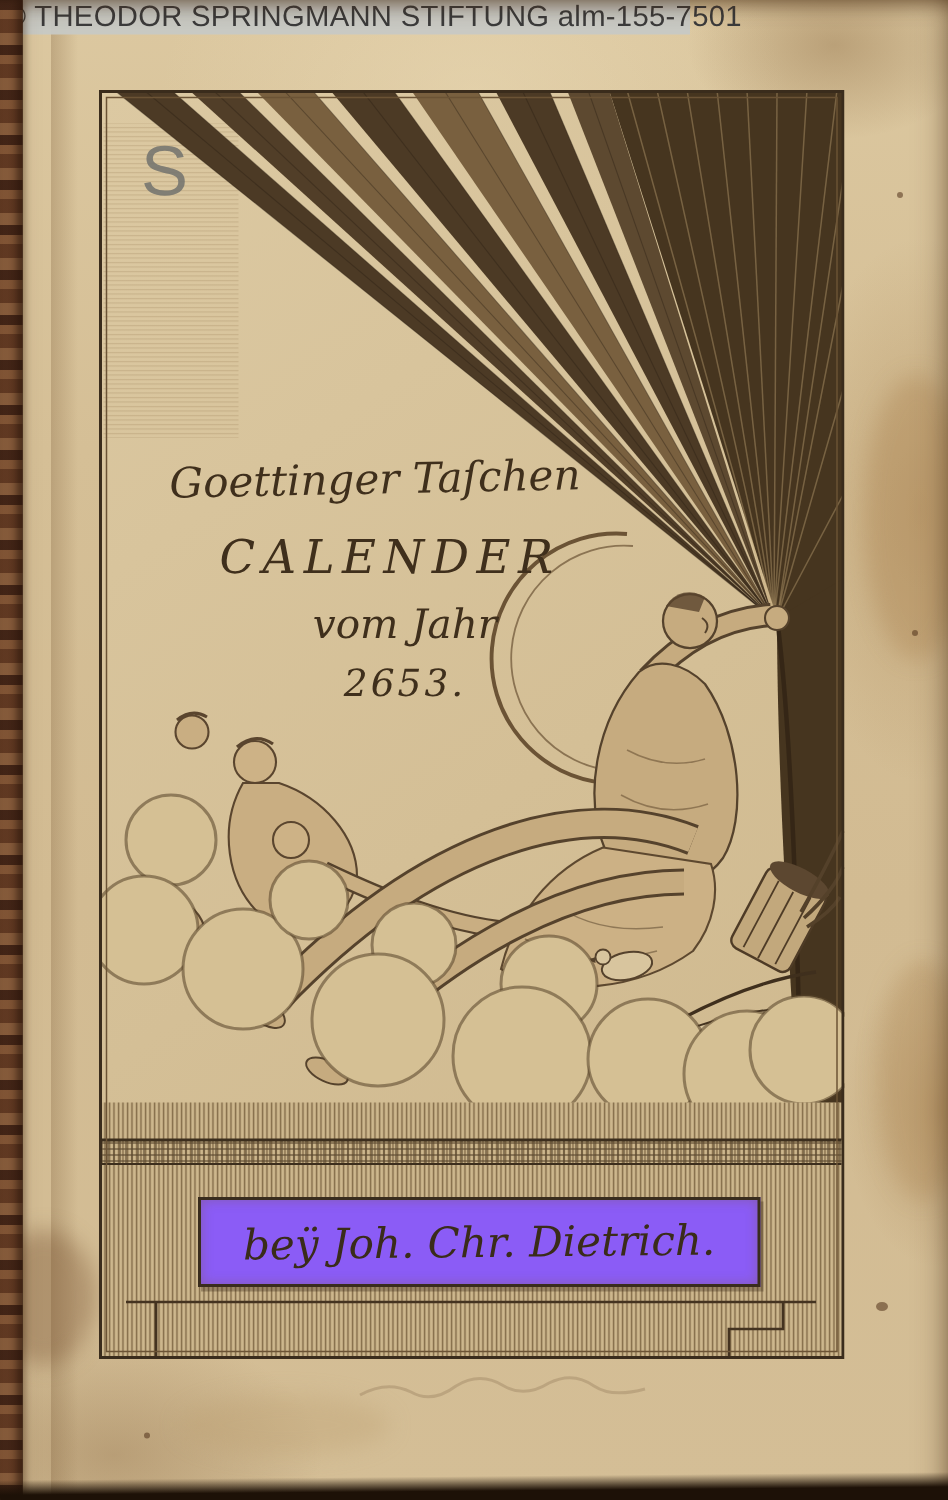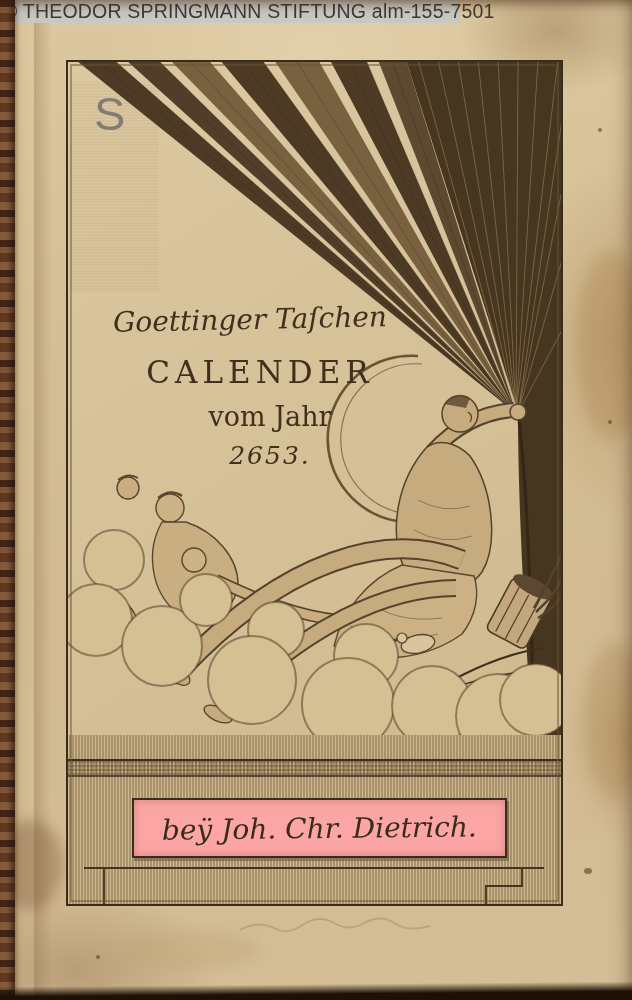--- a/index.html
+++ b/index.html
@@ -62,29 +62,29 @@
   .wm-s{
     position:absolute;left:94px;top:86px;
     font-size:47px;color:rgba(116,116,110,.88);font-weight:400;
   }
 
   
   .plate{position:absolute;left:66px;top:60px;width:497px;height:846px;}
   .plate svg{display:block;}
 
   
-  .t{position:absolute;text-align:center;color:#3f2f1c;font-family:"DejaVu Serif",serif;}
+  .t{position:absolute;text-align:center;color:#3f2f1c;font-family:"DejaVu Serif",serif;font-style:italic;}
   .t-series{left:100px;top:303px;width:300px;font-style:italic;font-size:28px;transform:rotate(-1.2deg);}
   .t-title{left:110px;top:354px;width:300px;font-size:31px;letter-spacing:5px;font-variant:small-caps;}
   .t-sub{left:130px;top:401px;width:280px;font-size:27px;}
   .t-year{left:130px;top:441px;width:280px;font-style:italic;font-size:25px;letter-spacing:2px;}
 
   .plaque{
     position:absolute;left:132px;top:798px;width:375px;height:60px;
-    background:#fca5a5;border:2px solid #392c1d;box-sizing:border-box;
+    background:#8b5cf6;border:2px solid #392c1d;box-sizing:border-box;
     box-shadow:inset 0 0 8px rgba(120,90,50,.35), 2px 3px 0 rgba(60,44,26,.35);
     display:flex;align-items:center;justify-content:center;
   }
   .plaque .imprint{
     font-family:"DejaVu Serif",serif;font-style:italic;
     font-size:28px;color:#3a2c1a;transform:rotate(-.6deg);white-space:nowrap;
   }
 
   .scribble{position:absolute;left:235px;top:912px;opacity:.22;}
 </style>

